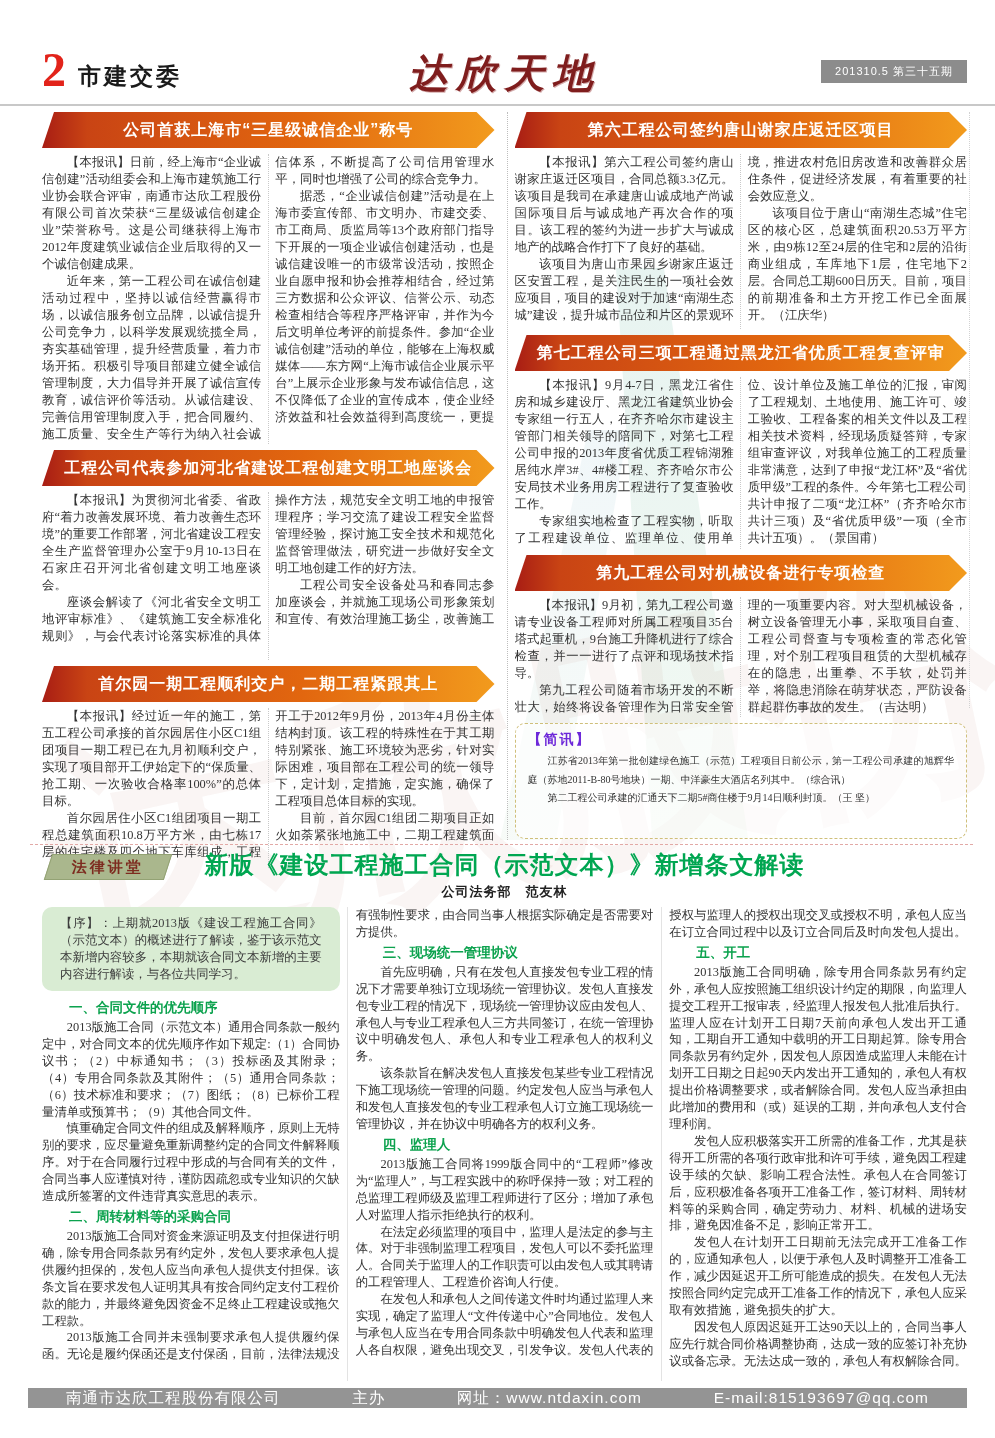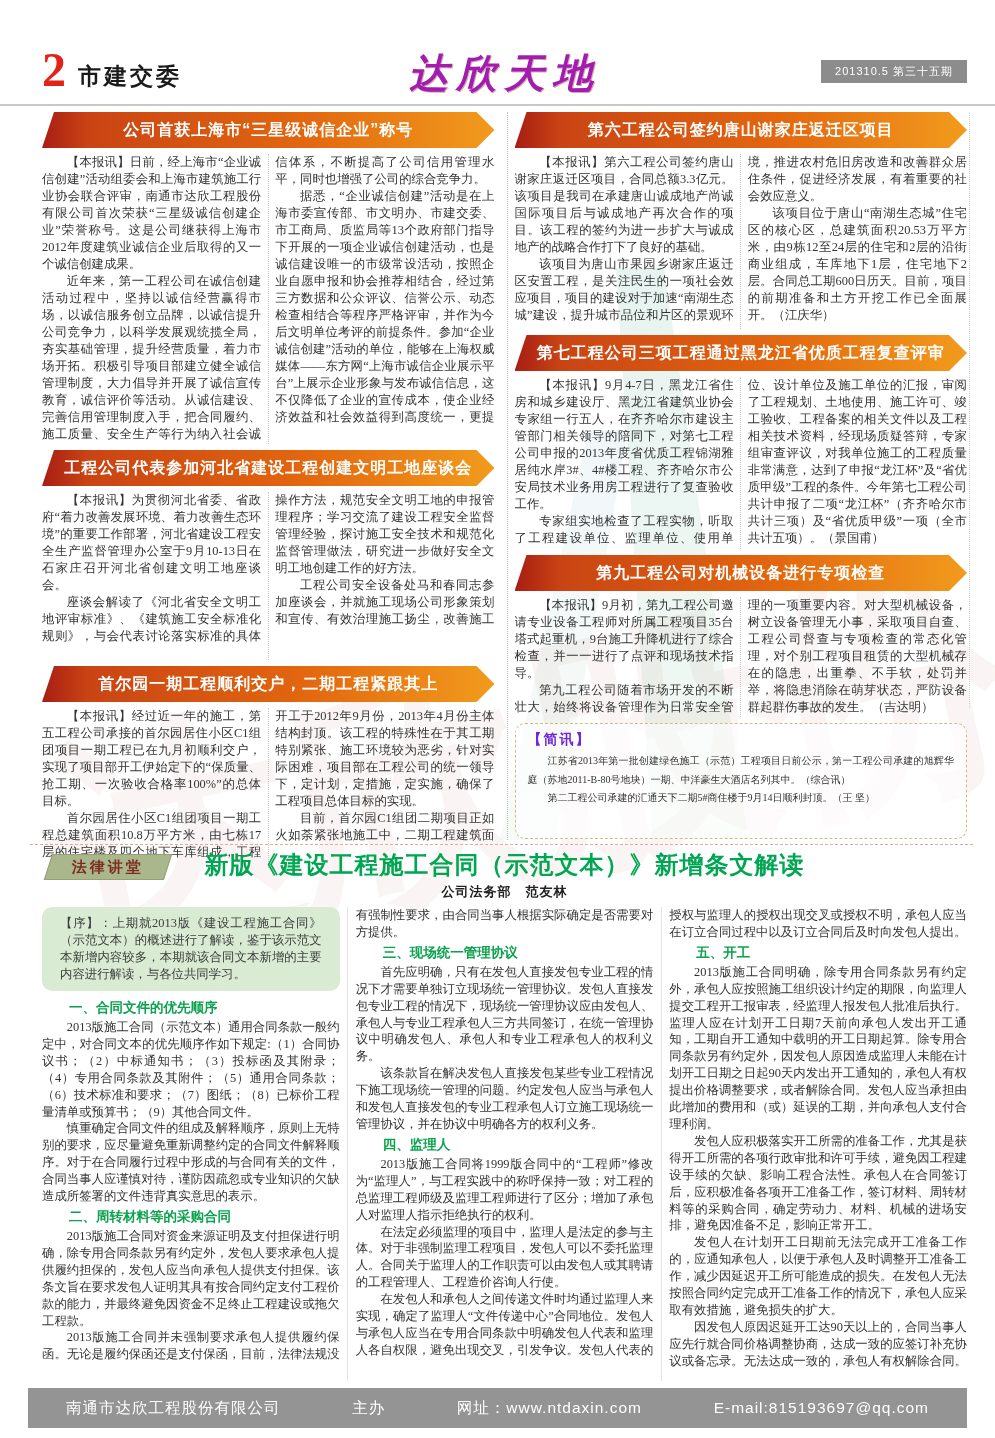--- a/index.html
+++ b/index.html
@@ -12,21 +12,21 @@
   .s2{left:500px;top:430px;width:160px;height:410px;background:linear-gradient(200deg,#cfe4ec,#e4f1e6);
       clip-path:polygon(0 100%,55% 0,80% 0,35% 100%);opacity:.30;}
   .wm-text{position:absolute;left:40px;top:600px;font-size:250px;font-weight:bold;white-space:nowrap;
       color:rgba(165,75,62,0.055);transform:rotate(-12deg);letter-spacing:-8px;pointer-events:none;}
   
   .header{position:absolute;top:46px;left:42px;right:28px;height:56px;z-index:2;}
   .hleft{position:absolute;left:0;top:2px;display:flex;align-items:flex-end;}
   .pnum{font-size:48px;line-height:44px;font-weight:bold;color:#e2231a;}
   .sec{font-size:23px;font-weight:bold;color:#1a1a1a;margin-left:12px;letter-spacing:3px;line-height:30px;}
   .masthead{position:absolute;left:50%;top:0;transform:translateX(-50%);
-      font-size:40px;font-weight:bold;font-style:italic;color:#a21caf;letter-spacing:8px;
+      font-size:40px;font-weight:bold;font-style:italic;color:#7f1d1d;letter-spacing:8px;
       text-shadow:1px 1px 0 rgba(130,10,10,.35);white-space:nowrap;}
   .issue{position:absolute;right:0;top:14px;background:#8c8c8c;color:#fff;
       font-family:"Liberation Sans",sans-serif;font-size:11px;padding:4px 14px;letter-spacing:1px;}
   .hrule{position:absolute;top:104px;left:0;width:995px;border-top:2px solid #c8c8c8;z-index:2;}
   
   .main{position:absolute;top:112px;left:42px;right:28px;display:flex;gap:20px;z-index:2;}
   .col{flex:1 1 0;min-width:0;}
   .center-rule{position:absolute;left:507px;top:112px;height:728px;border-left:1px dotted #bdbdbd;z-index:1;}
   .right-rule{position:absolute;left:969px;top:112px;height:596px;border-left:1px dotted #d2d2d2;z-index:1;}
   .law-divider{position:absolute;top:844px;left:30px;right:22px;border-top:1px dashed #e2a9a6;z-index:1;}
@@ -57,21 +57,21 @@
       font-family:"Liberation Sans",sans-serif;letter-spacing:1px;}
   .law-cols{height:474px;column-count:3;column-gap:16px;column-rule:1px solid #e3e3e3;
       column-fill:auto;overflow:hidden;text-align:justify;}
   .law-intro{background:#d9ecd3;border-radius:10px;padding:8px 18px;font-size:12.4px;line-height:17px;
       color:#3c3c3c;margin-bottom:6px;}
   .law-h{color:#0ca24e;font-weight:bold;font-size:13.5px;line-height:21px;text-indent:2em;
       font-family:"Liberation Sans",sans-serif;margin:1px 0;}
   .law-p{font-size:12.4px;line-height:16.9px;color:#333;text-indent:2em;margin:0;}
   
   .footer{position:absolute;left:28px;right:28px;top:1388px;height:20px;background:#949494;
-      color:#fff;display:flex;align-items:center;justify-content:space-between;padding:10px 38px;
+      color:#fff;display:flex;align-items:center;justify-content:space-between;padding:0 38px;
       font-family:"Liberation Sans",sans-serif;font-size:15.5px;letter-spacing:1px;z-index:2;}
 </style>
 </head>
 <body>
 
 <div class="page">
 
   <div class="wm-shape s1"></div>
   <div class="wm-shape s2"></div>
   <div class="wm-text">达欣股份</div>

